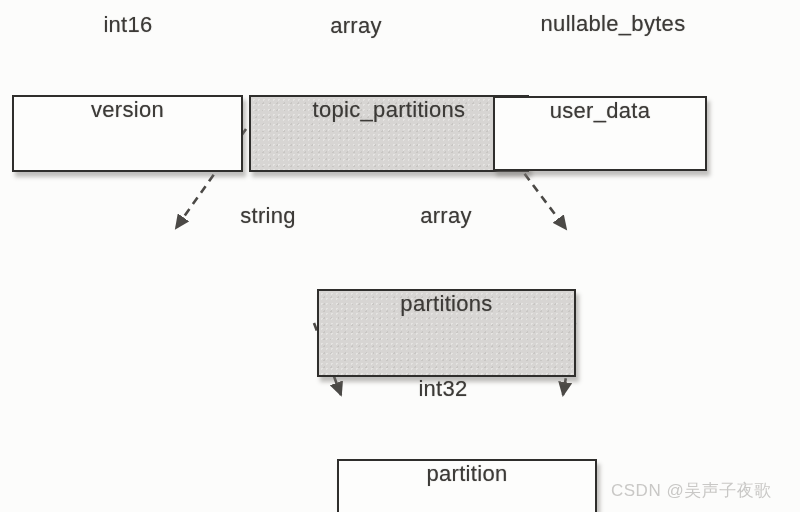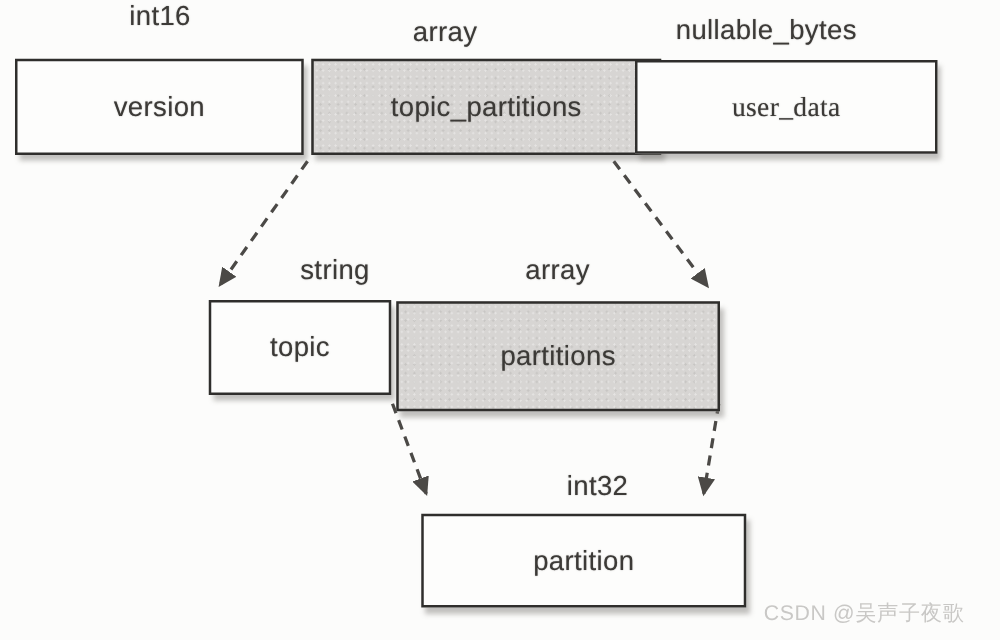--- a/index.html
+++ b/index.html
@@ -25,27 +25,27 @@
   .arrows-layer {
     position: absolute; left: 0; top: 0;
     width: 800px; height: 512px;
     pointer-events: none;
   }
   .node-box {
     position: absolute;
     box-sizing: border-box;
     border: 2px solid var(--border);
     display: flex;
-    align-items: center;
     justify-content: center;
     font-size: 22px;
     color: var(--text);
     letter-spacing: 0.3px;
     text-shadow: 0 0 1px rgba(70,68,64,0.55);
     box-shadow: 3px 5px 4px rgba(120,118,114,0.45);
+    margin-top: 48px;
   }
   .node-box.plain  { background: var(--plain-fill); }
   .node-box.shaded {
     background: var(--shaded-fill);
     background-image:
       radial-gradient(rgba(255,255,255,0.35) 1px, transparent 1px),
       radial-gradient(rgba(90,88,84,0.12) 1px, transparent 1px);
     background-size: 5px 5px, 7px 7px;
     background-position: 0 0, 2px 3px;
   }
@@ -77,44 +77,41 @@
       <marker id="arrowhead" markerUnits="userSpaceOnUse" markerWidth="16" markerHeight="14" refX="13" refY="7" orient="auto">
         <path d="M0,0 L15,7 L0,14 Z" fill="#4b4946"></path>
       </marker>
     </defs>
     <line x1="246" y1="129" x2="176" y2="228" stroke="#4b4946" stroke-width="2.6" stroke-dasharray="8 6" marker-end="url(#arrowhead)"></line>
     <line x1="491" y1="129" x2="566" y2="229" stroke="#4b4946" stroke-width="2.6" stroke-dasharray="8 6" marker-end="url(#arrowhead)"></line>
     <line x1="314" y1="323" x2="341" y2="395" stroke="#4b4946" stroke-width="2.6" stroke-dasharray="8 6" marker-end="url(#arrowhead)"></line>
     <line x1="575" y1="323" x2="563" y2="395" stroke="#4b4946" stroke-width="2.6" stroke-dasharray="8 6" marker-end="url(#arrowhead)"></line>
   </svg>
 
-  <div class="type-label" style="left:128px; top:0;">int16</div>
+  <div class="type-label" style="left:128px; top:12px;">int16</div>
   <div class="type-label" style="left:356px; top:13px;">array</div>
   <div class="type-label" style="left:613px; top:11px;">nullable_bytes</div>
 
   <div class="node-box plain" style="left:12px; top:47px; width:231px; height:77px;">
     <span>version</span>
   </div>
   <div class="node-box shaded" style="left:249px; top:47px; width:280px; height:77px;">
     <span>topic_partitions</span>
   </div>
-  <div class="node-box plain" style="left:508px; top:48px; width:242px; height:75px;font-family:Liberation Serif, serif;">
+  <div class="node-box plain" style="left:493px; top:48px; width:214px; height:75px;">
     <span>user_data</span>
   </div>
 
   <div class="type-label" style="left:240px; top:203px;margin-left:28px;">string</div>
   <div class="type-label" style="left:446px; top:203px;">array</div>
 
-  <div class="node-box plain" style="left:167px; top:240px; width:146px; height:76px;">
-    <span>topic</span>
-  </div>
   <div class="node-box shaded" style="left:317px; top:241px; width:259px; height:88px;">
     <span>partitions</span>
   </div>
 
-  <div class="type-label" style="left:443px; top:376px;margin-left:35px;">int32</div>
+  <div class="type-label" style="left:443px; top:376px;">int32</div>
   <div class="node-box plain" style="left:337px; top:411px; width:260px; height:75px;">
     <span>partition</span>
   </div>
 
   <div class="watermark">CSDN @吴声子夜歌</div>
 
 </div>
 
 </body></html>

